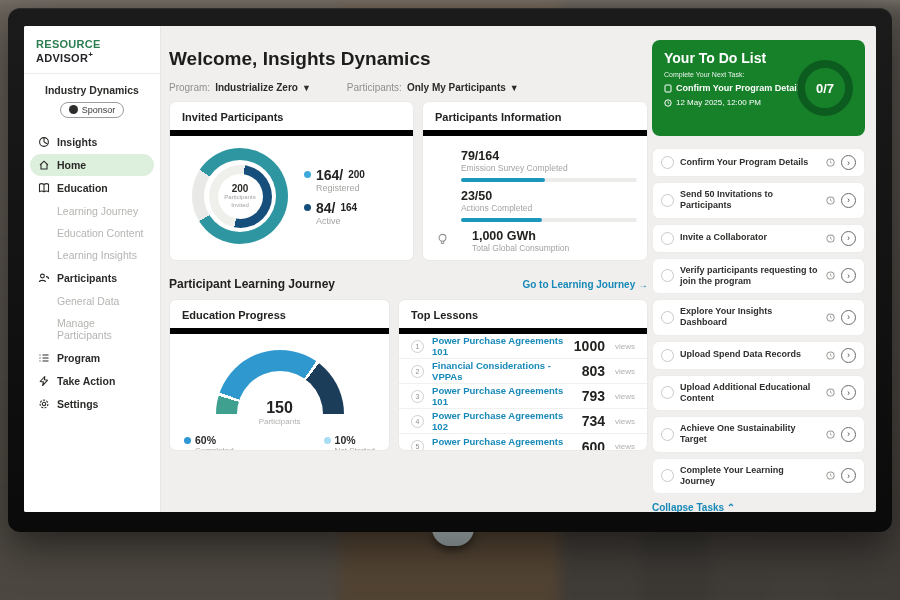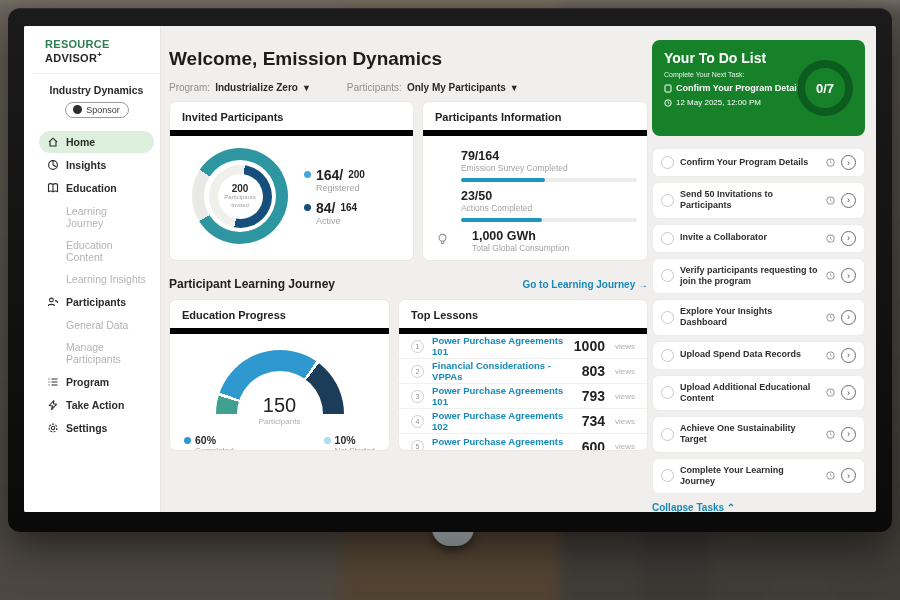--- a/index.html
+++ b/index.html
@@ -17,21 +17,21 @@
 
   
   .stand-neck { position:absolute; left:432px; top:528px; width:42px; height:18px; border-radius:0 0 42px 42px;
     background:linear-gradient(180deg,#d8e2e4,#97a3a6); box-shadow:0 4px 10px rgba(0,0,0,.5); }
   .bezel { position:absolute; left:8px; top:8px; width:884px; height:524px; background:linear-gradient(180deg,#1b1b1b,#0a0a0a);
     border-radius:12px; box-shadow:0 16px 40px rgba(0,0,0,.5), inset 0 1px 0 rgba(255,255,255,.08); }
   .screen { position:absolute; left:24px; top:26px; width:852px; height:486px; background:#f0efed; border-radius:2px; overflow:hidden;
     font-size:10px; color:#2b2b29; }
 
   
-  .sidebar { position:absolute; left:0; top:0; width:137px; height:486px; background:#fff; border-right:1px solid #e6e6e4;padding-left:9px; }
+  .sidebar { position:absolute; left:0; top:0; width:137px; height:486px; background:#fff; border-right:1px solid #e6e6e4; }
   .logo { padding:12px 12px 9px; border-bottom:1px solid #ececea; font-weight:bold; font-size:11px; letter-spacing:.3px; }
   .logo .g { color:#2e7d50; } .logo .d { color:#26262a; } .logo sup { font-size:8px; }
   .org { text-align:center; font-weight:bold; font-size:10.5px; margin-top:10px; }
   .sponsor { width:64px; margin:6px auto 10px; border:1px solid #9d9d9a; border-radius:11px; padding:2px 6px;
     display:flex; align-items:center; gap:4px; justify-content:center; font-size:9px; color:#3a3a38; background:#fff; cursor:pointer; }
   .sponsor .dot { width:9px; height:9px; border-radius:50%; background:#2d2d2b; }
   .nav { padding:2px 6px; }
   .nav-item { display:flex; align-items:center; gap:7px; padding:5px 8px; border-radius:14px; font-weight:bold; font-size:10.5px;
     color:#2b2b29; margin:1px 0; cursor:pointer; }
   .nav-item.active { background:#ddefdd; }
@@ -84,21 +84,21 @@
   .gauge-wrap { position:relative; width:128px; height:64px; margin:16px auto 0; }
   .gauge { position:absolute; left:0; top:0; width:128px; height:128px; border-radius:50%;
     background:conic-gradient(from 270deg,
       #3fa08f 0 calc(var(--s1,10)*1.8deg - 1.5deg),
       #fff 0 calc(var(--s1,10)*1.8deg + 1.5deg),
       #2f99cf 0 calc((var(--s1,10) + var(--s2,60))*1.8deg - 1.5deg),
       #fff 0 calc((var(--s1,10) + var(--s2,60))*1.8deg + 1.5deg),
       #1b3d59 0 180deg, transparent 180deg 360deg); }
   .gauge-hole { position:absolute; left:21px; top:21px; width:86px; height:86px; border-radius:50%; background:#fff; }
   .gauge-center { position:absolute; left:0; bottom:-12px; width:128px; text-align:center; }
-  .gauge-center .v { font-size:20px; font-weight:normal; color:#222220; }
+  .gauge-center .v { font-size:16px; font-weight:bold; color:#222220; }
   .gauge-center .l { font-size:8px; color:#b0b0ad; }
   .glegend { display:flex; justify-content:space-between; padding:20px 14px 0; }
   .gl-item .p { font-size:10.5px; font-weight:bold; display:flex; align-items:center; gap:4px; }
   .gl-item .l { font-size:8px; color:#a3a3a0; margin-left:11px; }
 
   
   .card-lessons { width:251px; height:152px; }
   .lesson { display:flex; align-items:center; gap:8px; padding:4px 12px; border-bottom:1px solid #f0f0ee; height:25px; }
   .lesson:last-child { border-bottom:none; }
   .lnum { width:13px; height:13px; border:1px solid #cfcfcd; border-radius:50%; font-size:7px; color:#8f8f8c;
@@ -148,32 +148,32 @@
     <div class="logo">
       <span class="g">RESOURCE</span>
       <span class="d">ADVISOR</span><sup class="d">+</sup>
     </div>
     <div class="org">Industry Dynamics</div>
     <div class="sponsor">
       <span class="dot"></span>
       <span>Sponsor</span>
     </div>
     <div class="nav">
-      <div class="nav-item active">
-        <svg class="icon-svg" width="12" height="12" viewBox="0 0 12 12">
-            <path d="M2 6 L6 2.2 L10 6 M3 5.4 V10 H9 V5.4" fill="none" stroke="#2b2b29" stroke-width="1.1"></path>
-          </svg>
-        <span>Home</span>
-      </div>
       <div class="nav-item">
         <svg class="icon-svg" width="12" height="12" viewBox="0 0 12 12">
             <circle cx="6" cy="6" r="4.4" fill="none" stroke="#2b2b29" stroke-width="1.1"></circle>
             <path d="M6 6 V1.6 M6 6 L9.5 8" fill="none" stroke="#2b2b29" stroke-width="1.1"></path>
           </svg>
         <span>Insights</span>
+      </div>
+      <div class="nav-item active">
+        <svg class="icon-svg" width="12" height="12" viewBox="0 0 12 12">
+            <path d="M2 6 L6 2.2 L10 6 M3 5.4 V10 H9 V5.4" fill="none" stroke="#2b2b29" stroke-width="1.1"></path>
+          </svg>
+        <span>Home</span>
       </div>
       <div class="nav-item">
         <svg class="icon-svg" width="12" height="12" viewBox="0 0 12 12">
             <path d="M6 2.5 C4.8 1.6 2.5 1.6 1.5 2.2 V9.6 C2.5 9 4.8 9 6 9.9 C7.2 9 9.5 9 10.5 9.6 V2.2 C9.5 1.6 7.2 1.6 6 2.5 Z M6 2.5 V9.9" fill="none" stroke="#2b2b29" stroke-width="1.1"></path>
           </svg>
         <span>Education</span>
       </div>
       <div class="nav-sub">Learning Journey</div>
       <div class="nav-sub">Education Content</div>
       <div class="nav-sub">Learning Insights</div>
@@ -203,21 +203,21 @@
         <svg class="icon-svg" width="12" height="12" viewBox="0 0 12 12">
             <circle cx="6" cy="6" r="1.7" fill="none" stroke="#2b2b29" stroke-width="1.1"></circle>
             <circle cx="6" cy="6" r="3.9" fill="none" stroke="#2b2b29" stroke-width="1.1" stroke-dasharray="2 1.4"></circle>
           </svg>
         <span>Settings</span>
       </div>
     </div>
   </div>
 
   <div class="main">
-    <div class="h1">Welcome, Emission Dynamics</div>
+    <div class="h1">Welcome, Insights Dynamics</div>
 
     <div class="filters">
       <span>
         <span>Program:</span><b>Industrialize Zero</b><span class="chev">▼</span>
       </span>
       <span>
         <span>Participants:</span><b>Only My Participants</b><span class="chev">▼</span>
       </span>
     </div>
 

